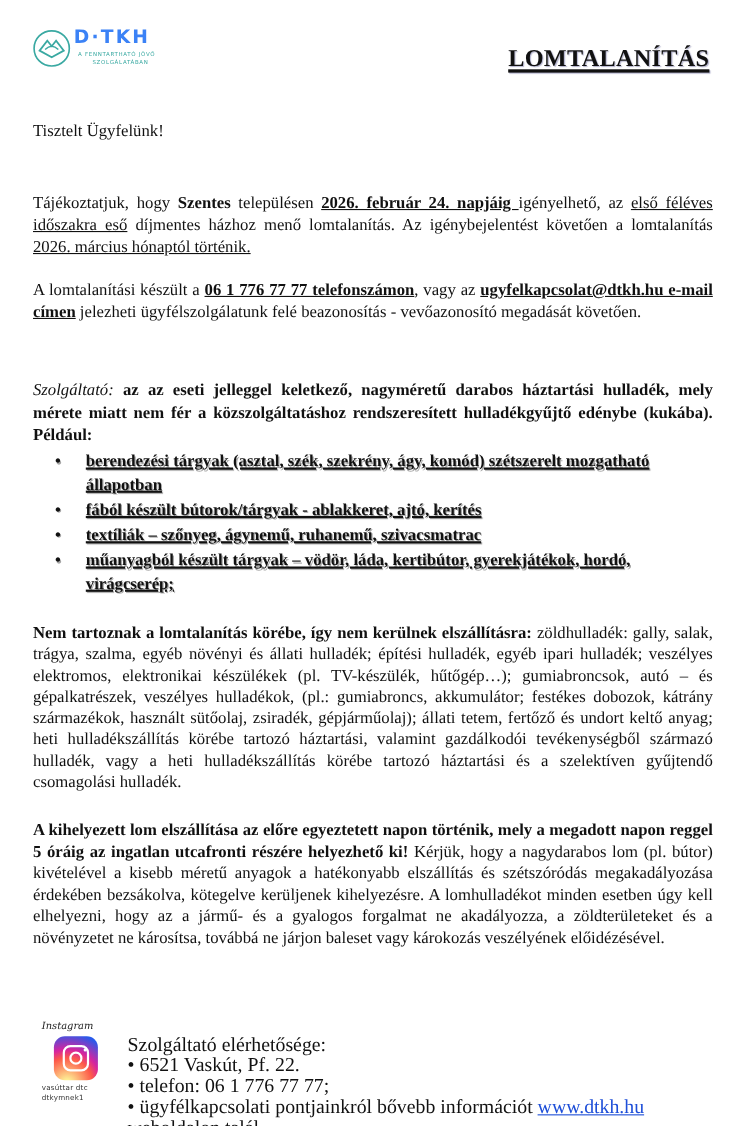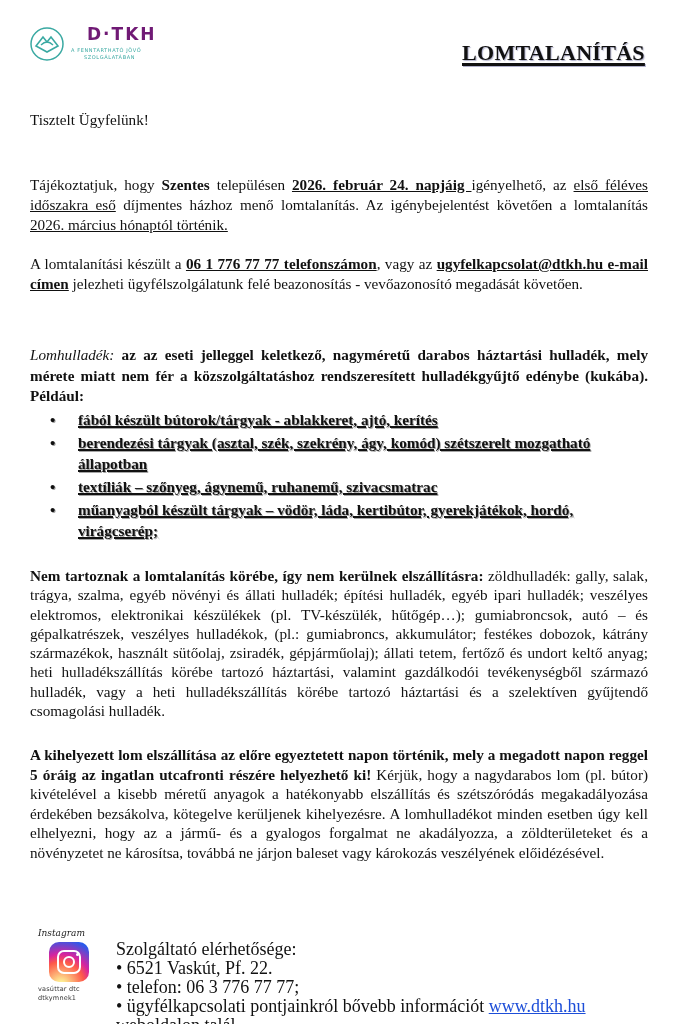--- a/index.html
+++ b/index.html
@@ -3,21 +3,21 @@
 <meta charset="utf-8">
 <style>
   html, body { margin: 0; padding: 0; background: #ffffff; }
   body {
     width: 681px; height: 1024px; overflow: hidden; position: relative;
     font-family: "Liberation Serif", "DejaVu Serif", serif;
     color: #111;
   }
   .logo { position: absolute; left: 29px; top: 22px; width: 140px; height: 46px; }
   .logo-mark { position: absolute; left: 0; top: 4px; width: 36px; height: 36px; }
-  .logo-word { position: absolute; left: 58px; top: 2px; font-family: "DejaVu Sans", sans-serif; font-size: 17px; letter-spacing: 2px; color: #701a75; font-weight: bold; }
+  .logo-word { position: absolute; left: 38px; top: 2px; font-family: "DejaVu Sans", sans-serif; font-size: 17px; letter-spacing: 2px; color: #3b82f6; font-weight: bold; }
   .logo-sub1, .logo-sub2 { position: absolute; font-family: "DejaVu Sans", sans-serif; font-size: 5px; color: #3aa9a2; letter-spacing: 0.6px; white-space: nowrap; }
   .logo-sub1 { left: 42px; top: 25px; }
   .logo-sub2 { left: 55px; top: 32px; }
 
   .title { position: absolute; left: 442px; top: 40px; font-size: 22px; font-weight: bold; letter-spacing: 0.3px;
     text-decoration: underline; text-decoration-thickness: 3px; text-underline-offset: 3px;
     text-shadow: 1px 1px 1px rgba(80,80,140,0.45); margin-left: 20px; }
 
   .p { position: absolute; left: 30px; width: 618px; font-size: 15.2px; line-height: 20px; text-align: justify; }
   .greet { top: 110px; }
@@ -63,25 +63,25 @@
 </div>
 
 <div class="title">LOMTALANÍTÁS</div>
 
 <div class="p greet">Tisztelt Ügyfelünk!</div>
 
 <div class="p intro"><span>Tájékoztatjuk, hogy </span><span class="b">Szentes</span><span> településen </span><span class="bu">2026. február 24. napjáig </span><span>igényelhető, az </span><span class="u">első féléves időszakra eső</span><span> díjmentes házhoz menő lomtalanítás. Az igénybejelentést követően a lomtalanítás </span><span class="u">2026. március hónaptól történik.</span></div>
 
 <div class="p contact"><span>A lomtalanítási készült a </span><span class="bu">06 1 776 77 77 telefonszámon</span><span>, vagy az </span><span class="bu">ugyfelkapcsolat@dtkh.hu e-mail címen</span><span> jelezheti ügyfélszolgálatunk felé beazonosítás - vevőazonosító megadását követően.</span></div>
 
-<div class="p def"><span class="i">Lomhulladék:</span><span class="b"> az az eseti jelleggel keletkező, nagyméretű darabos háztartási hulladék, mely mérete miatt nem fér a közszolgáltatáshoz rendszeresített hulladékgyűjtő edénybe (kukába). Például:</span></div>
+<div class="p def"><span class="i">Szolgáltató:</span><span class="b"> az az eseti jelleggel keletkező, nagyméretű darabos háztartási hulladék, mely mérete miatt nem fér a közszolgáltatáshoz rendszeresített hulladékgyűjtő edénybe (kukába). Például:</span></div>
 
 <ul class="examples">
+  <li>berendezési tárgyak (asztal, szék, szekrény, ágy, komód) szétszerelt mozgatható állapotban</li>
   <li>fából készült bútorok/tárgyak - ablakkeret, ajtó, kerítés</li>
-  <li>berendezési tárgyak (asztal, szék, szekrény, ágy, komód) szétszerelt mozgatható állapotban</li>
   <li>textíliák – szőnyeg, ágynemű, ruhanemű, szivacsmatrac</li>
   <li>műanyagból készült tárgyak – vödör, láda, kertibútor, gyerekjátékok, hordó, virágcserép;</li>
 </ul>
 
 <div class="p excl"><span class="b">Nem tartoznak a lomtalanítás körébe, így nem kerülnek elszállításra:</span><span> zöldhulladék: gally, salak, trágya, szalma, egyéb növényi és állati hulladék; építési hulladék, egyéb ipari hulladék; veszélyes elektromos, elektronikai készülékek (pl. TV-készülék, hűtőgép…); gumiabroncsok, autó – és gépalkatrészek, veszélyes hulladékok, (pl.: gumiabroncs, akkumulátor; festékes dobozok, kátrány származékok, használt sütőolaj, zsiradék, gépjárműolaj); állati tetem, fertőző és undort keltő anyag; heti hulladékszállítás körébe tartozó háztartási, valamint gazdálkodói tevékenységből származó hulladék, vagy a heti hulladékszállítás körébe tartozó háztartási és a szelektíven gyűjtendő csomagolási hulladék.</span></div>
 
 <div class="p pickup"><span class="b">A kihelyezett lom elszállítása az előre egyeztetett napon történik, mely a megadott napon reggel 5 óráig az ingatlan utcafronti részére helyezhető ki!</span><span> Kérjük, hogy a nagydarabos lom (pl. bútor) kivételével a kisebb méretű anyagok a hatékonyabb elszállítás és szétszóródás megakadályozása érdekében bezsákolva, kötegelve kerüljenek kihelyezésre. A lomhulladékot minden esetben úgy kell elhelyezni, hogy az a jármű- és a gyalogos forgalmat ne akadályozza, a zöldterületeket és a növényzetet ne károsítsa, továbbá ne járjon baleset vagy károkozás veszélyének előidézésével.</span></div>
 
 <div class="insta">
   <span class="insta-label">Instagram</span>
@@ -90,15 +90,15 @@
       <div class="lens"></div>
       <div class="dot"></div>
   </div>
   <span class="insta-cap">vasúttar dtc</span>
   <span class="insta-cap">dtkymnek1</span>
 </div>
 
 <div class="provider">
   <div>Szolgáltató elérhetősége:</div>
   <div>• 6521 Vaskút, Pf. 22.</div>
-  <div>• telefon: 06 3 776 77 77;</div>
+  <div>• telefon: 06 1 776 77 77;</div>
   <div><span>• ügyfélkapcsolati pontjainkról bővebb információt </span><a>www.dtkh.hu</a><span> weboldalon talál.</span></div>
 </div>
 
 </body></html>

